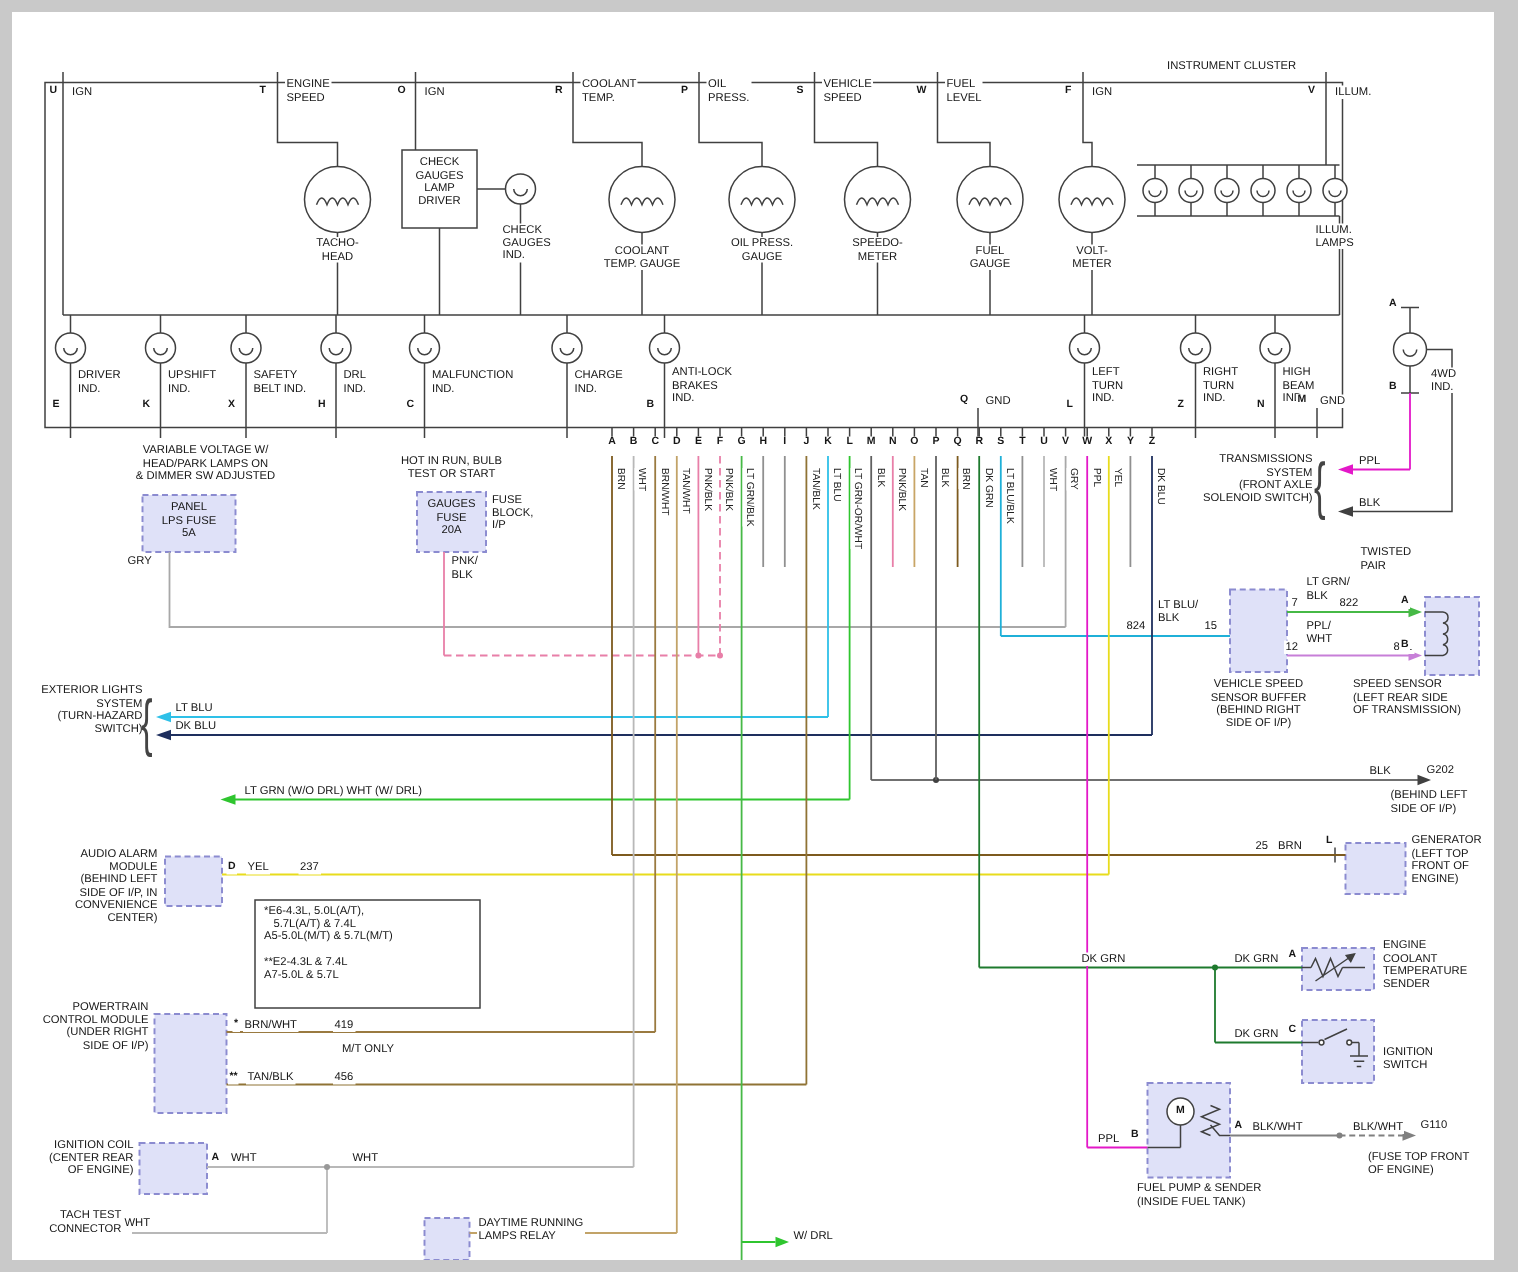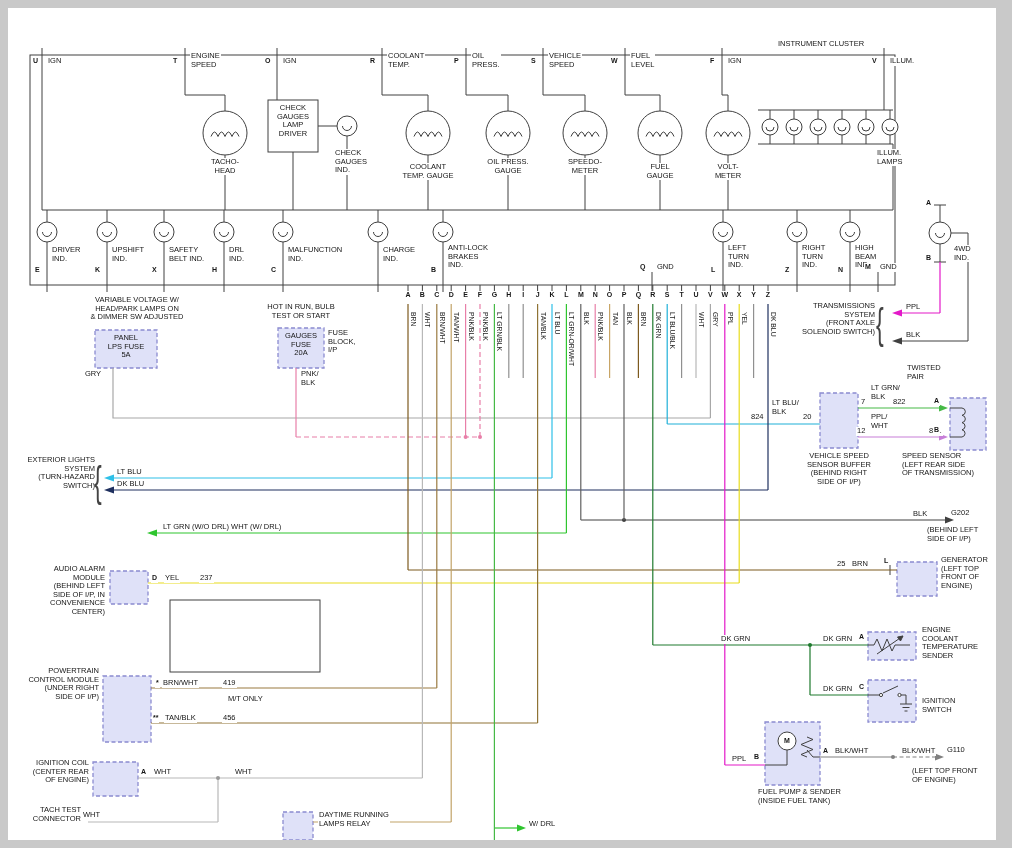--- a/index.html
+++ b/index.html
@@ -322,20 +322,26 @@
   <div class="lbl" style="left:162px;top:523px">LT GRN (W/O DRL) WHT (W/ DRL)</div>
   <div class="lbl r" style="left:12px;top:565px;width:94px">AUDIO ALARM
 MODULE
 (BEHIND LEFT
 SIDE OF I/P, IN
 CONVENIENCE
 CENTER)</div>
   <div class="lbl ltr" style="left:151px;top:574px">D</div>
   <div class="lbl" style="left:164px;top:574px">YEL</div>
   <div class="lbl" style="left:199px;top:574px">237</div>
+  <div class="lbl" style="left:175px;top:603px">*E6-4.3L, 5.0L(A/T),
+&nbsp;&nbsp;&nbsp;5.7L(A/T) &amp; 7.4L
+A5-5.0L(M/T) &amp; 5.7L(M/T)
+&nbsp;
+**E2-4.3L &amp; 7.4L
+A7-5.0L &amp; 5.7L</div>
   <div class="lbl r" style="left:12px;top:667px;width:88px">POWERTRAIN
 CONTROL MODULE
 (UNDER RIGHT
 SIDE OF I/P)</div>
   <div class="lbl ltr" style="left:155px;top:679px">*</div>
   <div class="lbl" style="left:162px;top:679px">BRN/WHT</div>
   <div class="lbl" style="left:222px;top:679px">419</div>
   <div class="lbl" style="left:227px;top:695px">M/T ONLY</div>
   <div class="lbl ltr" style="left:152px;top:714px">**</div>
   <div class="lbl" style="left:164px;top:714px">TAN/BLK</div>
@@ -356,21 +362,21 @@
   <div class="lbl r" style="left:790px;top:302px;width:86px">TRANSMISSIONS
 SYSTEM
 (FRONT AXLE
 SOLENOID SWITCH)</div>
   <div class="brace" style="left:876px;top:303px">{</div>
   <div class="lbl" style="left:905px;top:303px">PPL</div>
   <div class="lbl" style="left:905px;top:331px">BLK</div>
   <div class="lbl" style="left:750px;top:413px">824</div>
   <div class="lbl" style="left:771px;top:399px">LT BLU/
 BLK</div>
-  <div class="lbl" style="left:802px;top:413px">20</div>
+  <div class="lbl" style="left:802px;top:413px">15</div>
   <div class="lbl ctr" style="left:839px;top:452px">VEHICLE SPEED
 SENSOR BUFFER
 (BEHIND RIGHT
 SIDE OF I/P)</div>
   <div class="lbl" style="left:906px;top:364px">TWISTED
 PAIR</div>
   <div class="lbl" style="left:860px;top:398px">7</div>
   <div class="lbl" style="left:870px;top:384px">LT GRN/
 BLK</div>
   <div class="lbl" style="left:892px;top:398px">822</div>
@@ -404,21 +410,21 @@
   <div class="lbl" style="left:822px;top:685px">DK GRN</div>
   <div class="lbl ltr" style="left:858px;top:683px">C</div>
   <div class="lbl" style="left:921px;top:697px">IGNITION
 SWITCH</div>
   <div class="lbl" style="left:731px;top:755px">PPL</div>
   <div class="lbl ltr" style="left:753px;top:753px">B</div>
   <div class="lbl ltr" style="left:822px;top:747px">A</div>
   <div class="lbl" style="left:834px;top:747px">BLK/WHT</div>
   <div class="lbl" style="left:901px;top:747px">BLK/WHT</div>
   <div class="lbl" style="left:946px;top:746px">G110</div>
-  <div class="lbl" style="left:911px;top:767px">(LEFT TOP FRONT
+  <div class="lbl" style="left:911px;top:767px">(FUSE TOP FRONT
 OF ENGINE)</div>
   <div class="lbl" style="left:757px;top:788px">FUEL PUMP &amp; SENDER
 (INSIDE FUEL TANK)</div>
   <div class="lbl ctr nobg ltr" style="left:787px;top:737px">M</div>
 
   <div class="frame" style="left:0;top:0;width:1012px;height:8px"></div>
   <div class="frame" style="left:0;top:0;width:8px;height:848px"></div>
   <div class="frame" style="left:996px;top:0;width:16px;height:848px"></div>
   <div class="frame" style="left:0;top:840px;width:1012px;height:8px"></div>
 <div class="lbl ctr ltr" style="left: 408px; top: 291px;">A</div>

